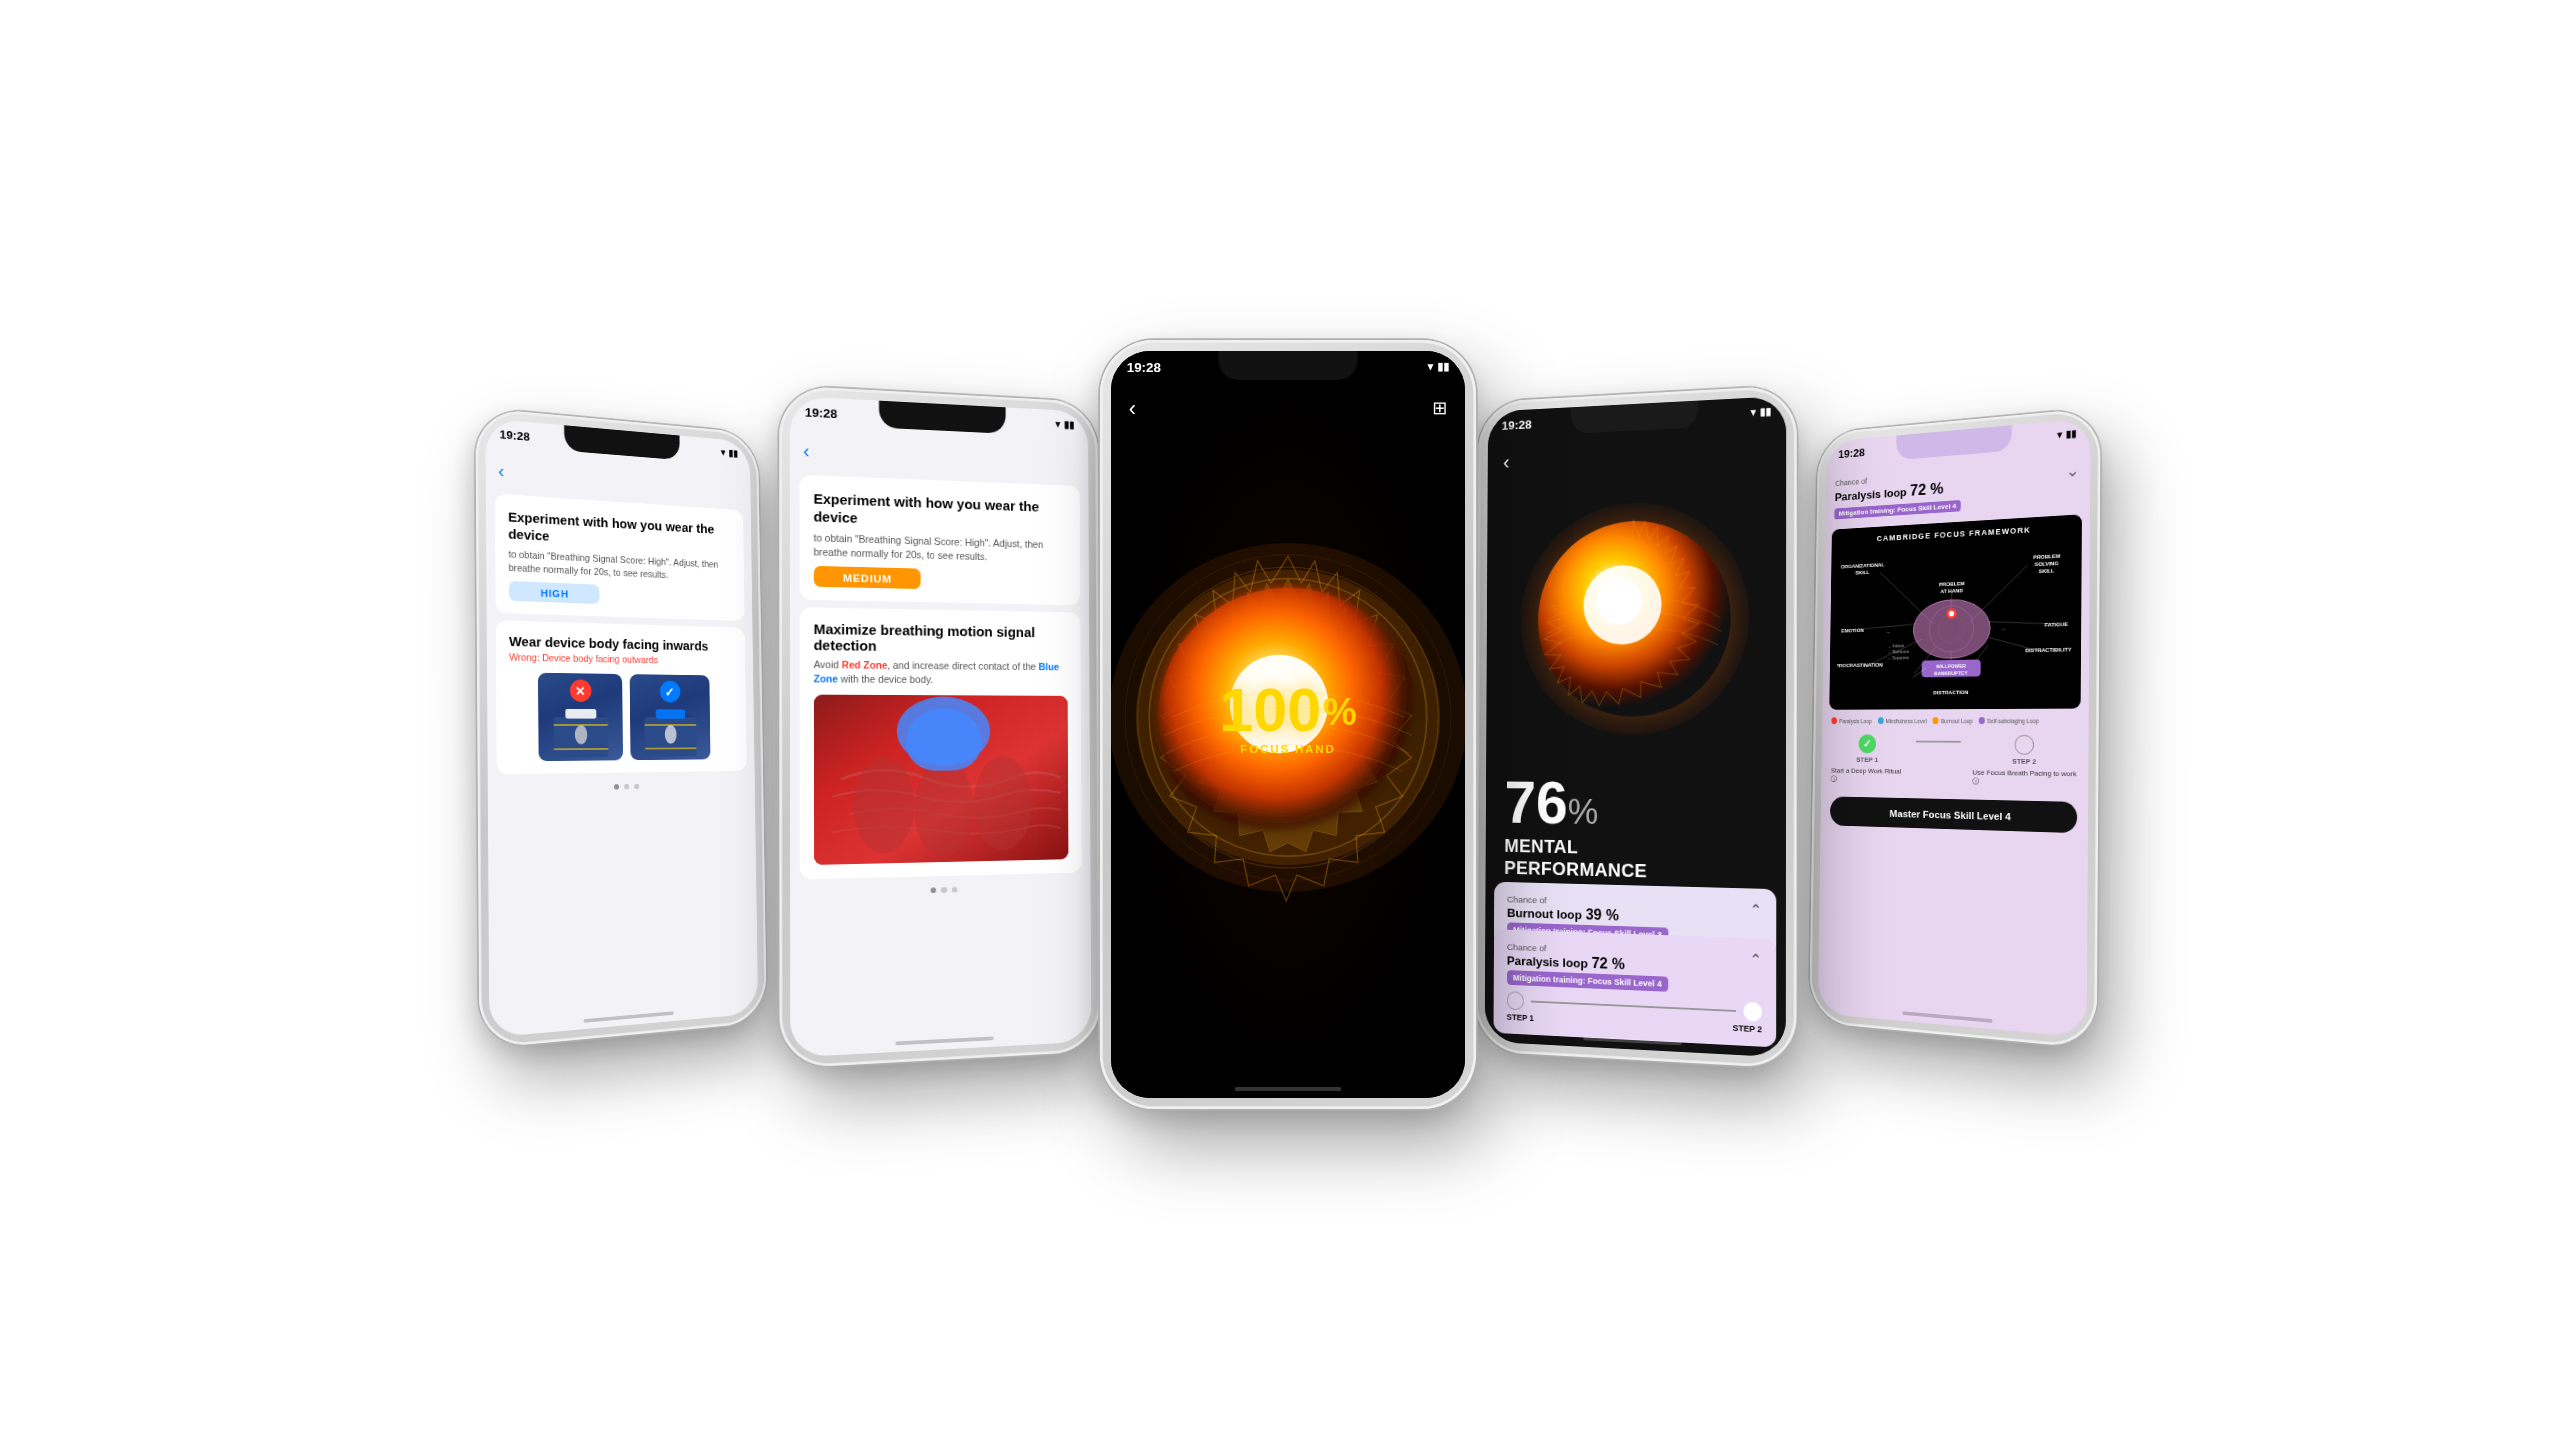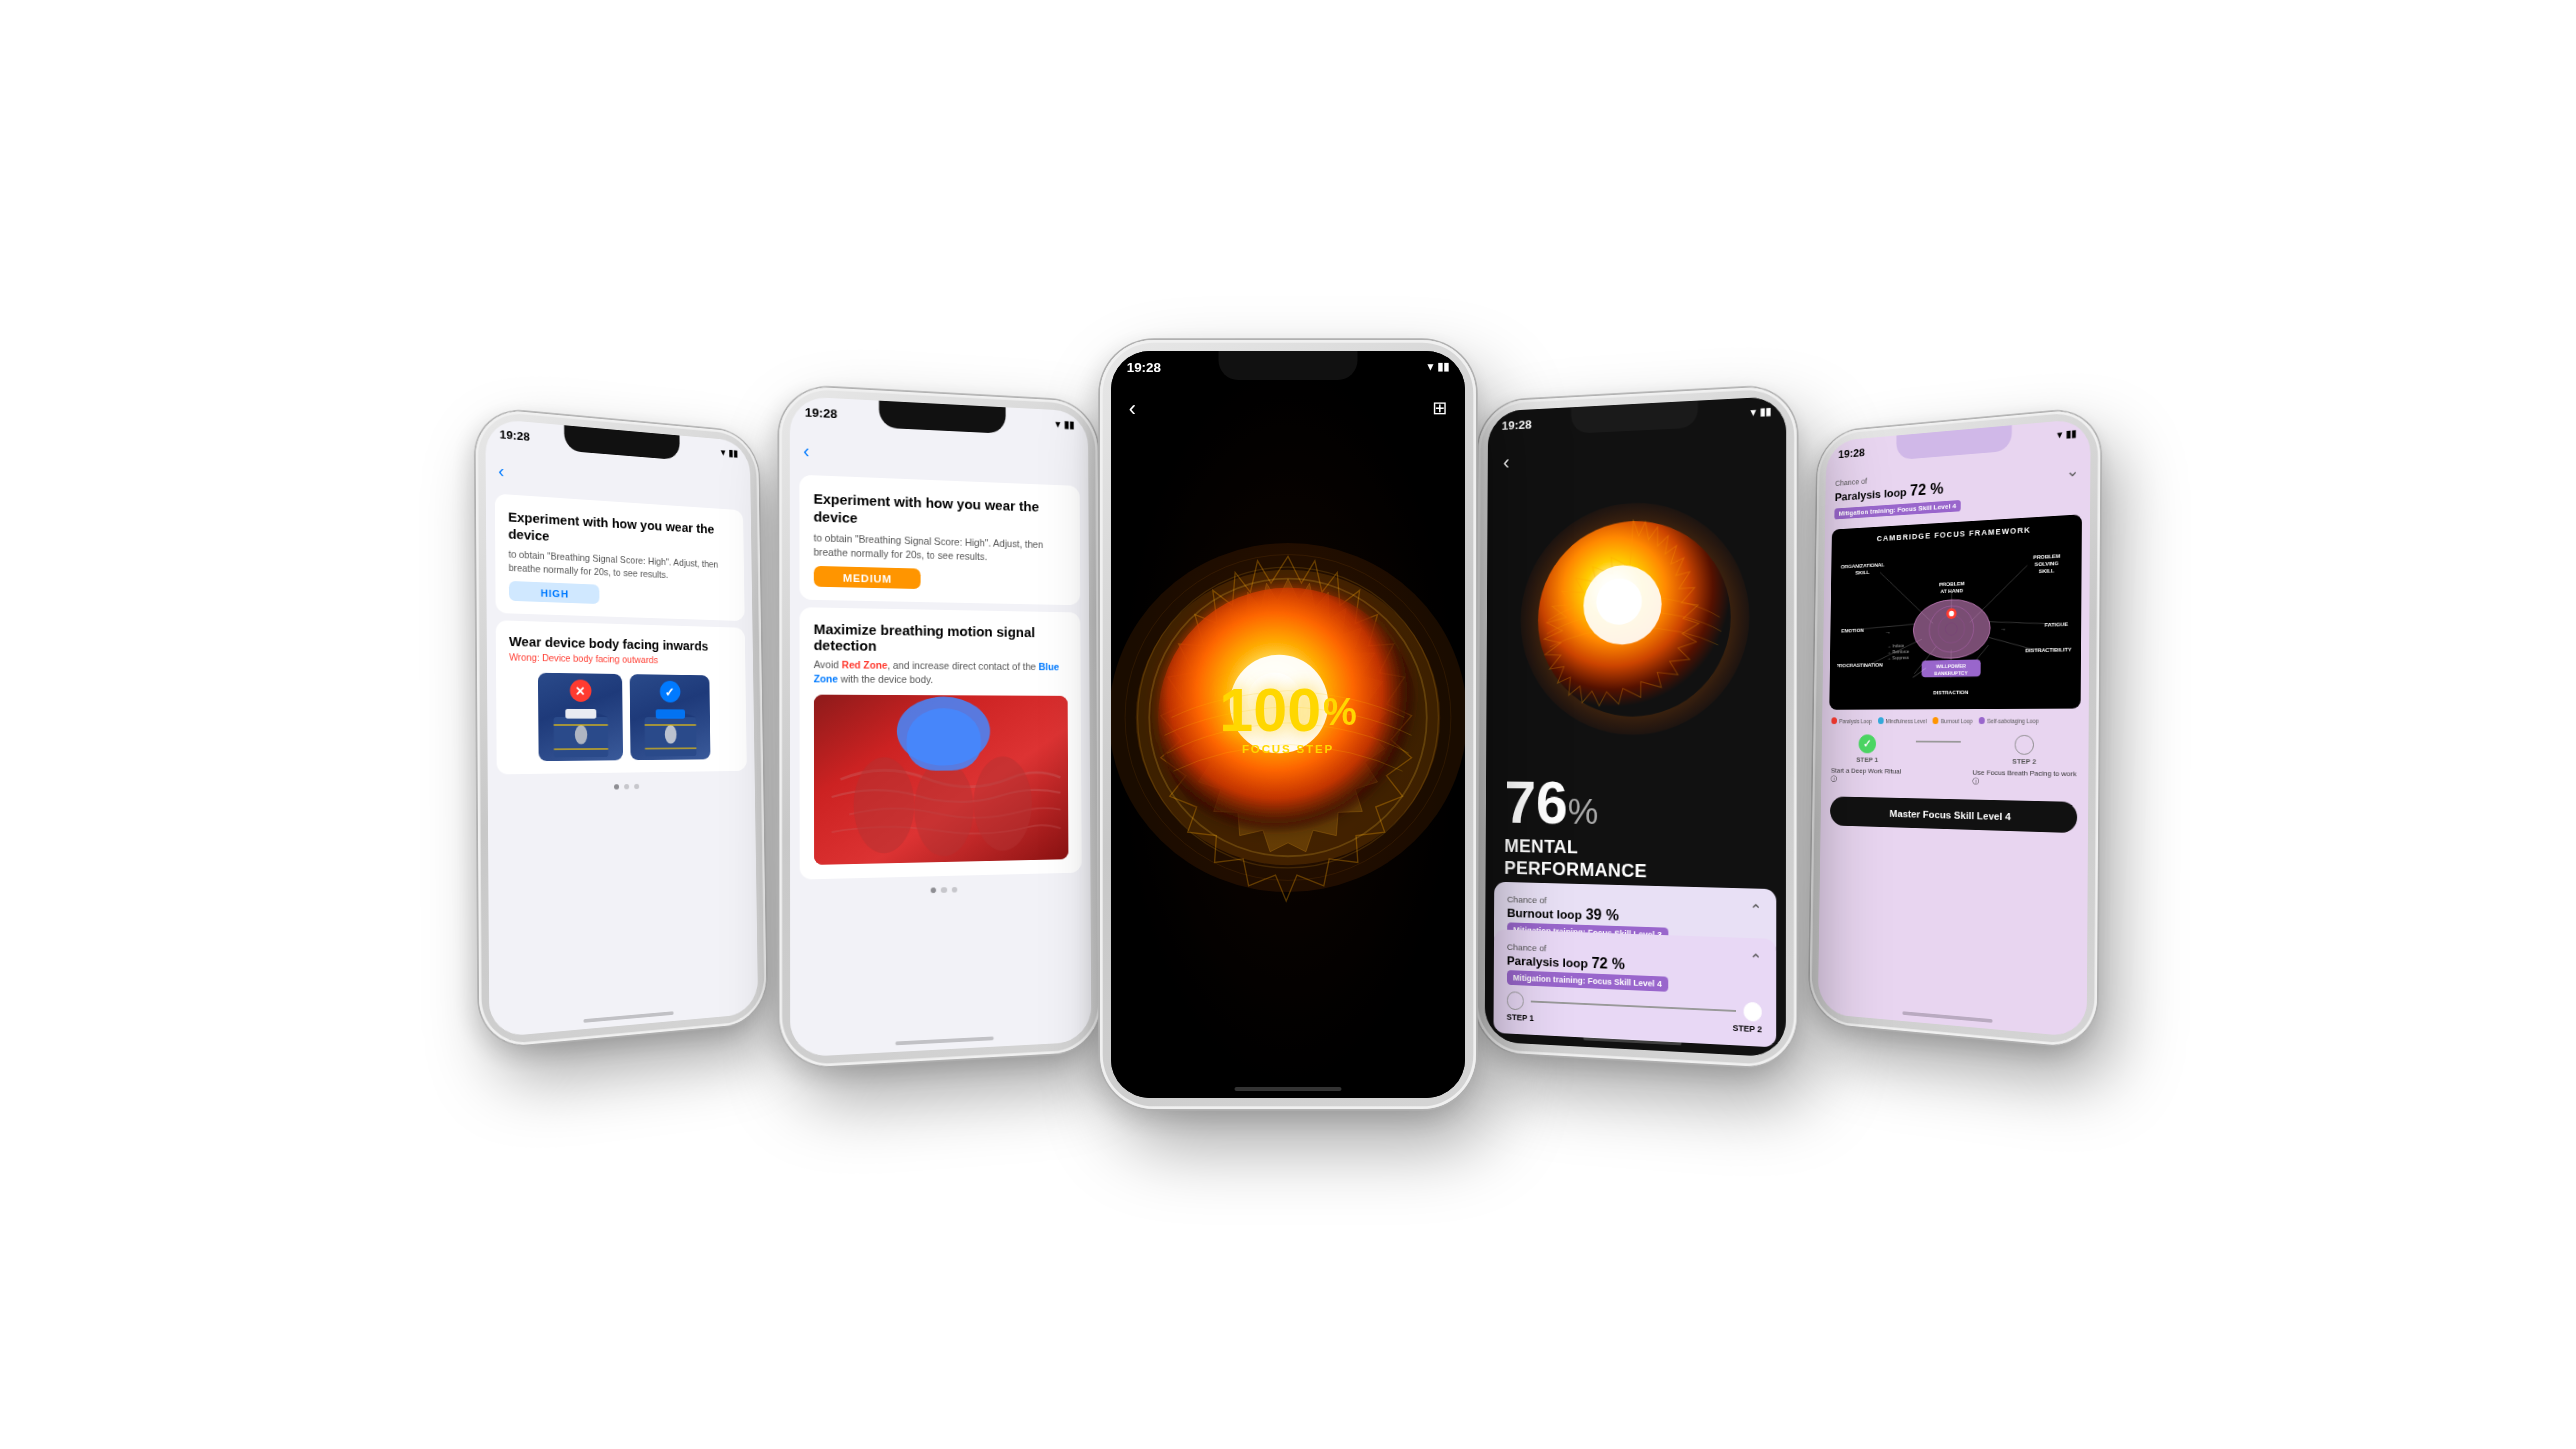--- a/index.html
+++ b/index.html
@@ -922,21 +922,21 @@
 
         <div class="screen3-nav">
           <span class="nav-btn-dark">‹</span>
           <span style="color:#fff;font-size:18px;">⊞</span>
         </div>
 
         <div class="focus-percentage">
           <div>
             <span class="focus-number">100</span><span class="focus-percent-sign">%</span>
           </div>
-          <div class="focus-label">FOCUS STEP</div>
+          <div class="focus-label">FOCUS HAND</div>
         </div>
       </div>
       <div class="home-indicator" style="background:#fff;"></div>
     </div>
   </div>
 
   <div class="phone phone4">
     <div class="phone-screen">
       <div class="notch" style="background:#1a1a1a;"></div>
       <div class="status-bar">

